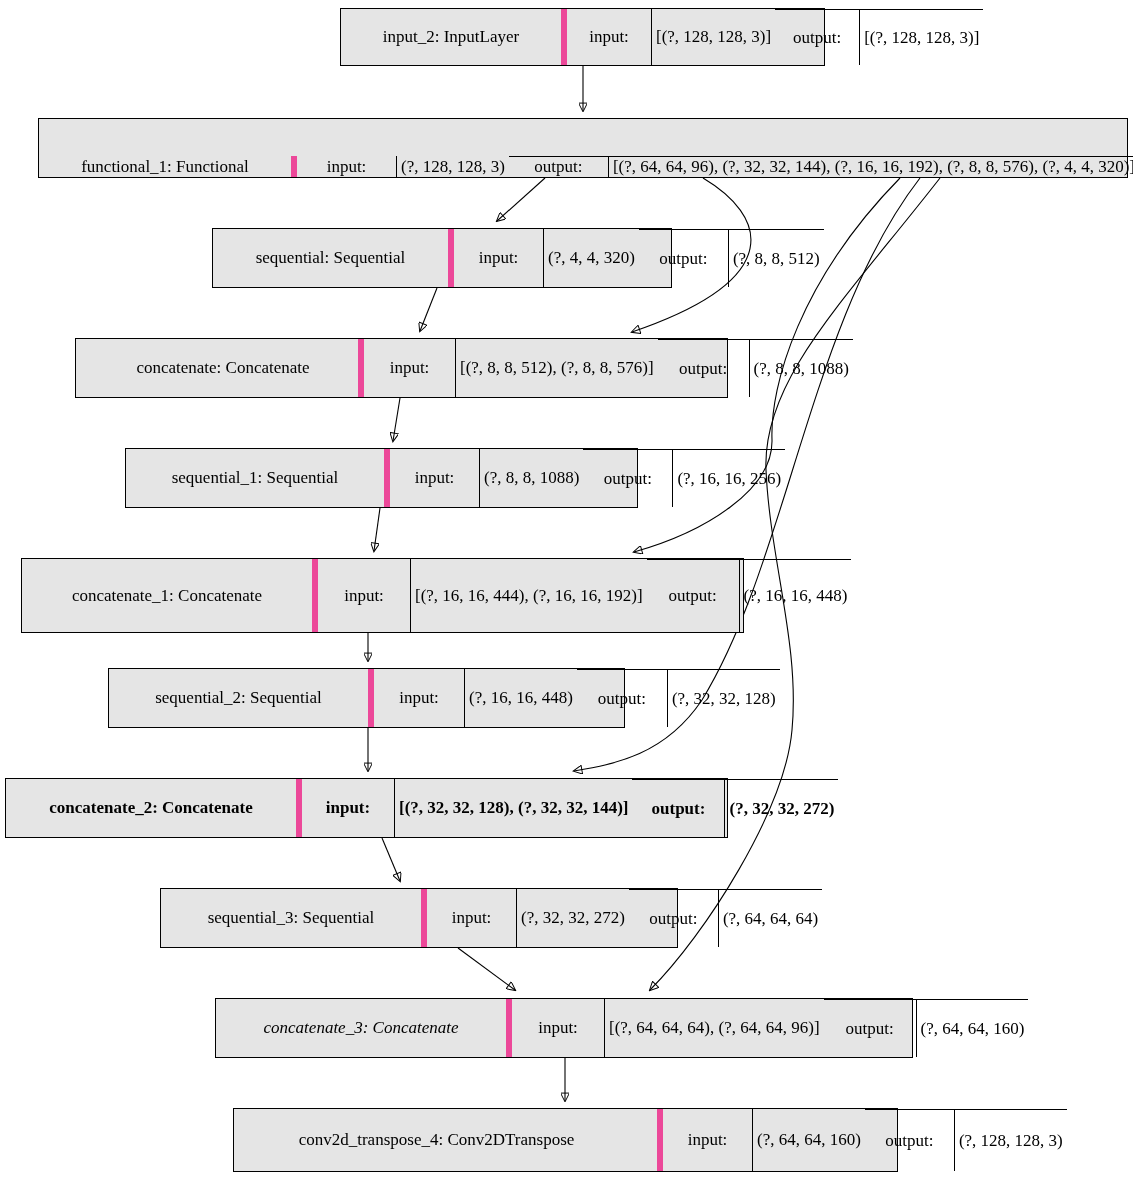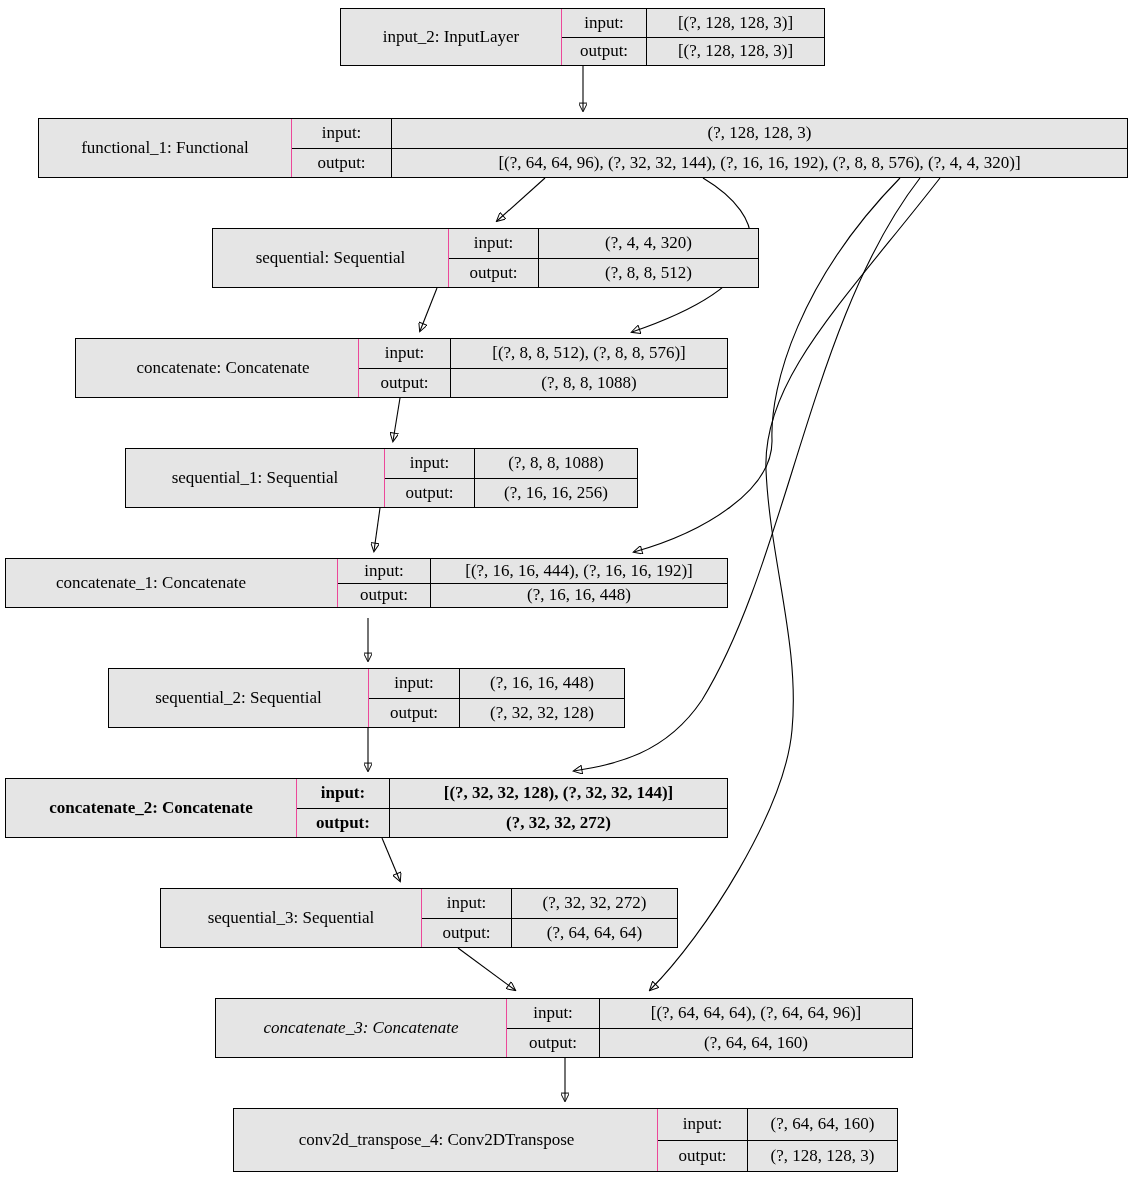--- a/index.html
+++ b/index.html
@@ -30,23 +30,23 @@
   .name {
     display: flex;
     align-items: center;
     justify-content: center;
     text-align: center;
     padding: 0 6px;
     flex: 0 0 auto;
   }
   .io {
     display: flex;
-    flex-direction: column;
+    flex-direction: row;
     flex: 1 1 auto;
-    border-left: 1px solid #ec4899;
+    border-left: 6px solid #ec4899;
   }
   .io-row { display: flex; flex: 1 1 50%; }
   .io-row + .io-row { border-top: 1px solid #000; }
   .io-label {
     display: flex;
     align-items: center;
     justify-content: center;
     border-right: 1px solid #000;
     flex: 0 0 auto;
   }
@@ -54,29 +54,29 @@
     flex: 1 1 auto;
     display: flex;
     align-items: center;
     justify-content: center;
     white-space: nowrap;
     padding: 0 4px;
   }
   
   #n0  { left:340px; top:8px;    width:485px;  height:58px; }
   #n0 .name { width:220px; }  #n0 .io-label { width:85px; }
-  #n1  { left:38px;  top:118px;  width:1090px; height:60px; }
+  #n1  { left:38px;  top:118px;  width:1090px; height:60px;align-items:flex-end; }
   #n1 .name { width:252px; }  #n1 .io-label { width:100px; }
-  #n2  { left:212px; top:228px;  width:547px;  height:60px; }
+  #n2  { left:212px; top:228px;  width:460px;  height:60px; }
   #n2 .name { width:235px; }  #n2 .io-label { width:90px; }
   #n3  { left:75px;  top:338px;  width:653px;  height:60px;padding-left:12px; }
   #n3 .name { width:270px; }  #n3 .io-label { width:92px; }
   #n4  { left:125px; top:448px;  width:513px;  height:60px; }
   #n4 .name { width:258px; }  #n4 .io-label { width:90px; }
-  #n5  { left:5px;   top:558px;  width:723px;  height:50px;gap:41px; }
+  #n5  { left:21px;   top:558px;  width:723px;  height:75px; }
   #n5 .name { width:290px; }  #n5 .io-label { width:93px; }
   #n6  { left:108px; top:668px;  width:517px;  height:60px; }
   #n6 .name { width:259px; }  #n6 .io-label { width:91px; }
   #n7  { left:5px;   top:778px;  width:723px;  height:60px;font-weight:bold; }
   #n7 .name { width:290px; }  #n7 .io-label { width:93px; }
   #n8  { left:160px; top:888px;  width:518px;  height:60px; }
   #n8 .name { width:260px; }  #n8 .io-label { width:90px; }
   #n9  { left:215px; top:998px;  width:698px;  height:60px; }
   #n9 .name { width:290px;font-style:italic; }  #n9 .io-label { width:93px; }
   #n10 { left:233px; top:1108px; width:665px;  height:64px;gap:18px; }

